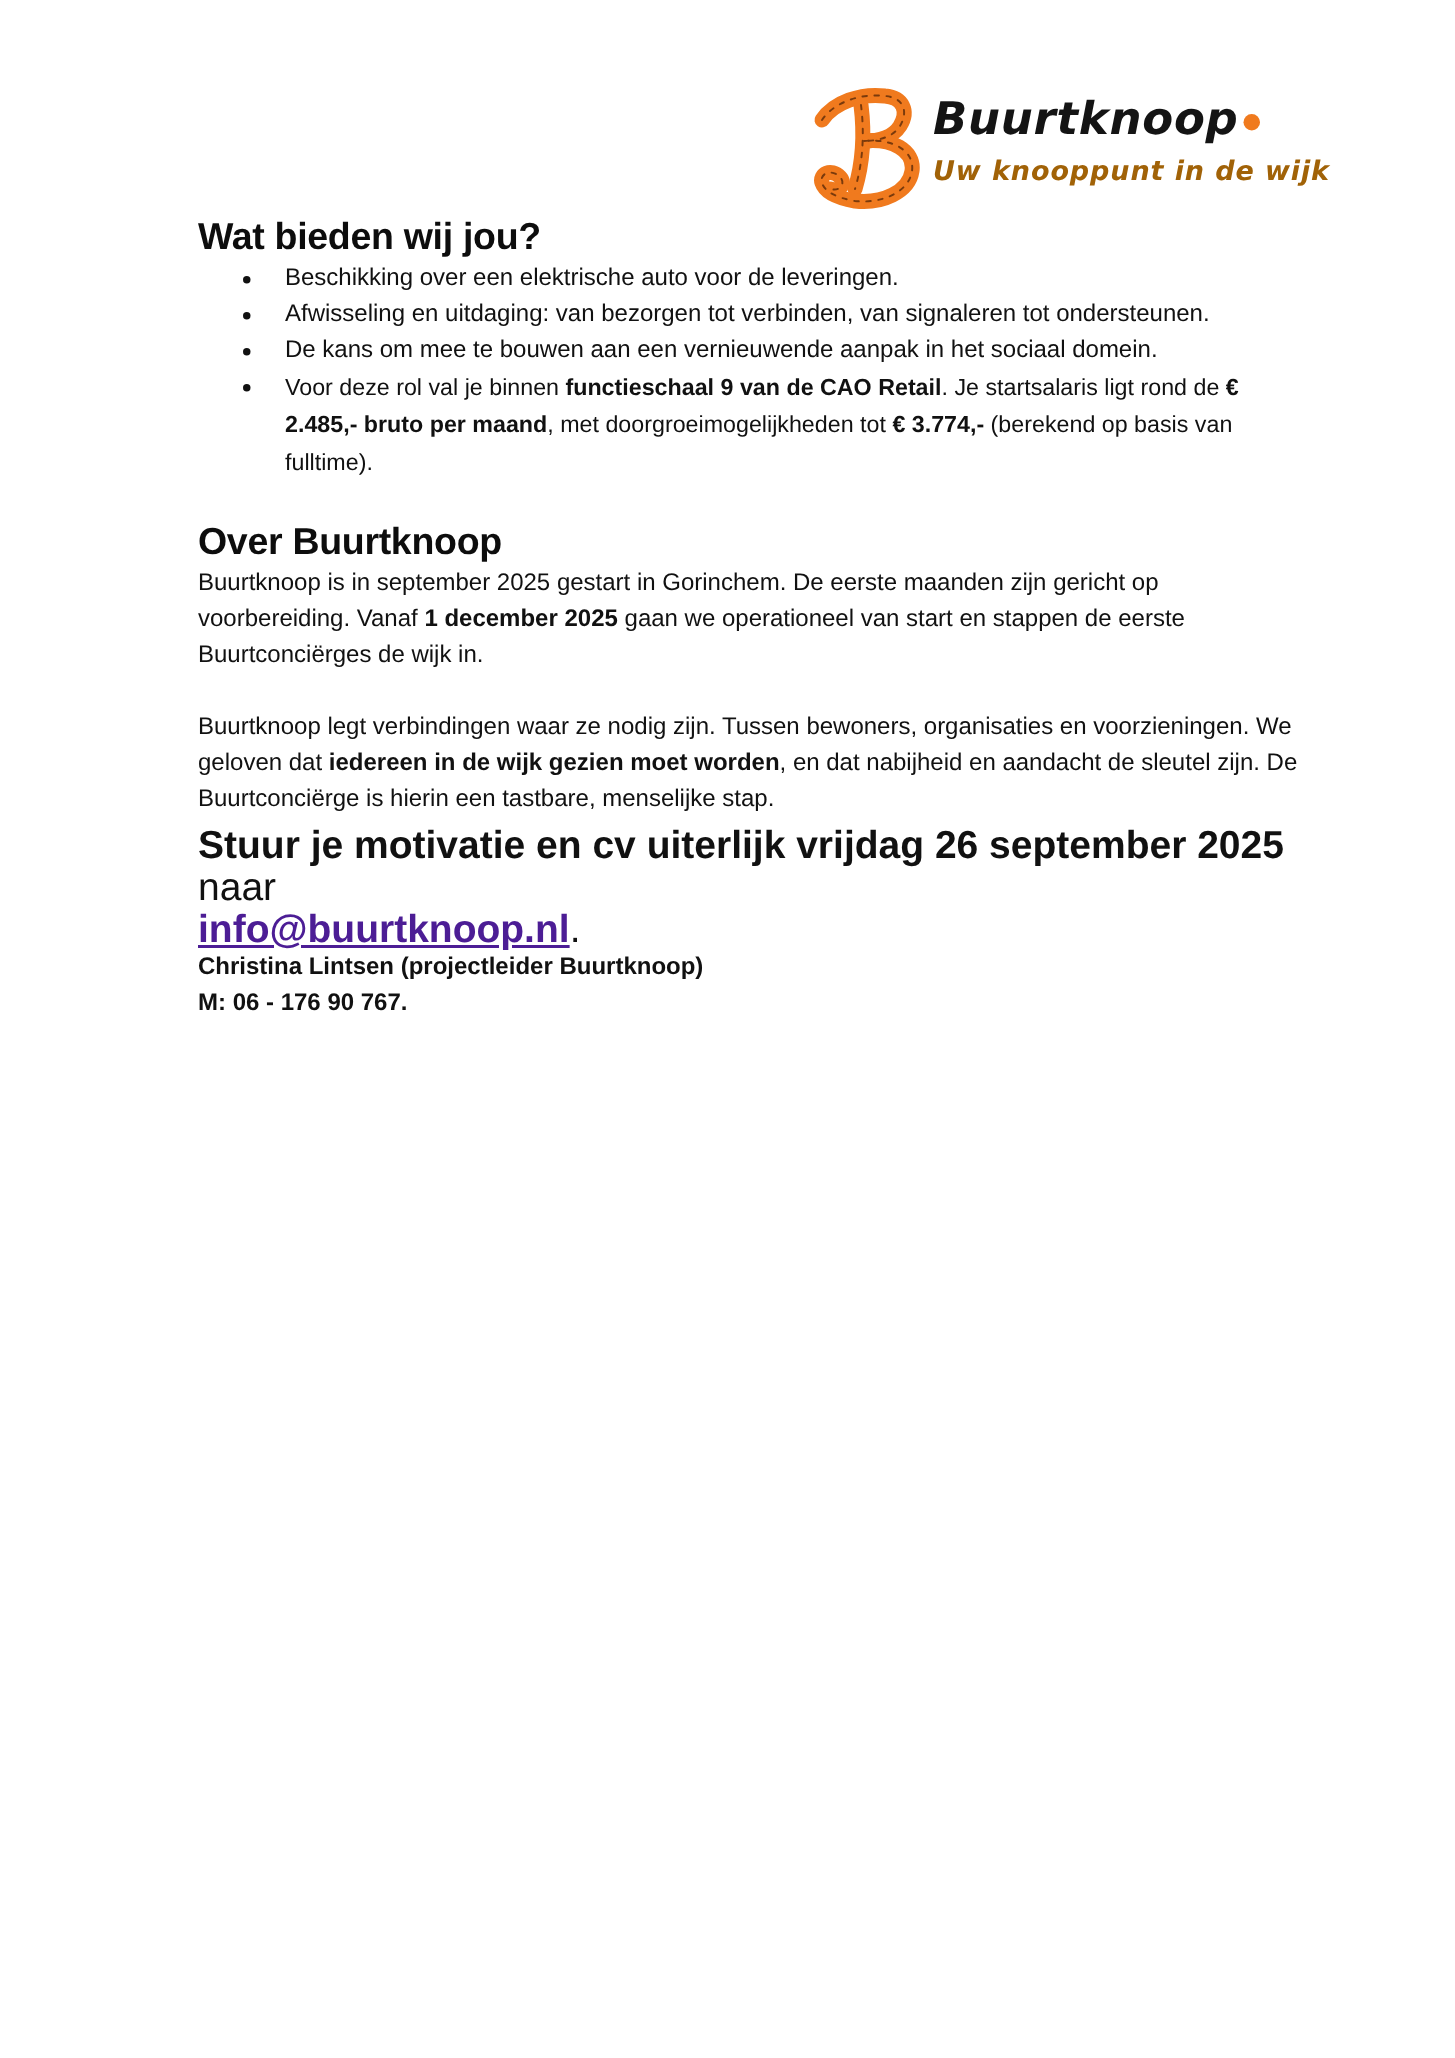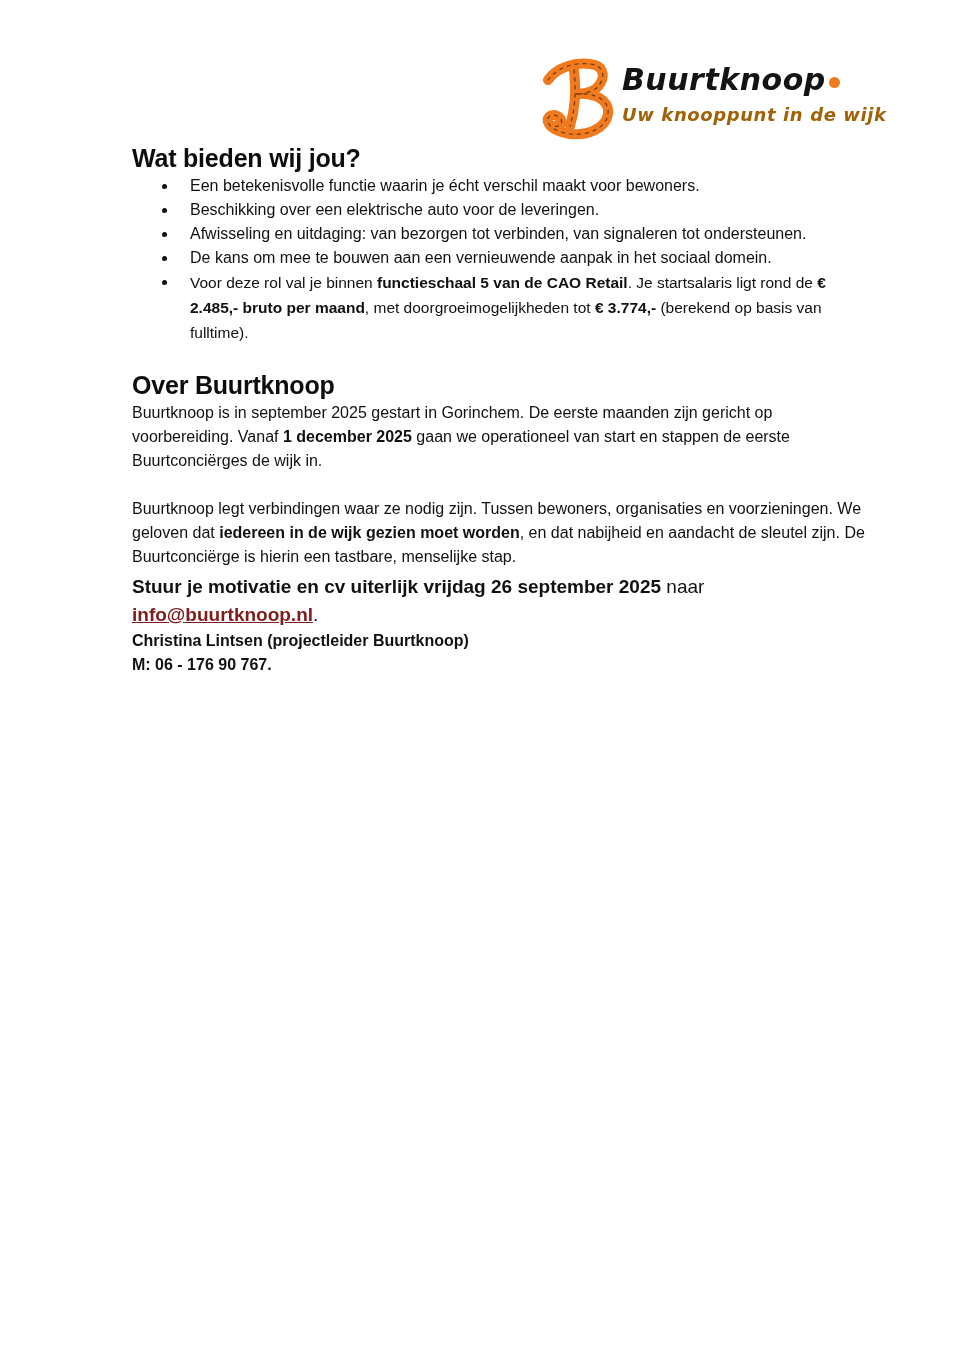--- a/index.html
+++ b/index.html
@@ -121,21 +121,21 @@
       line-height: 25px;
       font-size: 15.5px;
     }
     p {
       margin: 0;
       font-size: 16px;
       line-height: 24px;
     }
     .gap { height: 24px; }
     .cta {
-      font-size: 19px;
+      font-size: 26px;
       line-height: 28px;
       margin-top: 4px;
     }
     .cta b { font-weight: bold; }
     .cta a {
       text-decoration: underline;
       font-weight: bold;
     }
     .contact-intro { margin-top: 24px; }
     b { font-weight: bold; }
@@ -163,33 +163,32 @@
     <div class="logo-name">
       <span>Buurtknoop</span><span class="logo-dot" id="logo-dot" style="background: rgb(240, 122, 30);"></span>
     </div>
     <div class="logo-tagline" id="logo-tagline" style="color: #a16207;">Uw knooppunt in de wijk</div>
   </div>
 
   <div class="content">
 
     <h2 class="h-offer">Wat bieden wij jou?</h2>
     <ul class="benefits" id="benefits-list">
-        <li><span>Een betekenisvolle functie waarin je écht verschil maakt voor bewoners.</span></li>
         <li><span>Beschikking over een elektrische auto voor de leveringen.</span></li>
         <li><span>Afwisseling en uitdaging: van bezorgen tot verbinden, van signaleren tot ondersteunen.</span></li>
         <li><span>De kans om mee te bouwen aan een vernieuwende aanpak in het sociaal domein.</span></li>
-        <li class="salary"><span>Voor deze rol val je binnen </span><b>functieschaal 5 van de CAO Retail</b><span>. Je startsalaris ligt rond de </span><b>€ 2.485,- bruto per maand</b><span>, met doorgroeimogelijkheden tot </span><b>€ 3.774,-</b><span> (berekend op basis van fulltime).</span></li>
+        <li class="salary"><span>Voor deze rol val je binnen </span><b>functieschaal 9 van de CAO Retail</b><span>. Je startsalaris ligt rond de </span><b>€ 2.485,- bruto per maand</b><span>, met doorgroeimogelijkheden tot </span><b>€ 3.774,-</b><span> (berekend op basis van fulltime).</span></li>
       </ul>
 
     <h2 class="h-about">Over Buurtknoop</h2>
     <p id="about-p1"><span>Buurtknoop is in september 2025 gestart in Gorinchem. De eerste maanden zijn gericht op voorbereiding. Vanaf </span><b>1 december 2025</b><span> gaan we operationeel van start en stappen de eerste Buurtconciërges de wijk in.</span></p>
     <div class="gap"></div>
     <p id="about-p2"><span>Buurtknoop legt verbindingen waar ze nodig zijn. Tussen bewoners, organisaties en voorzieningen. We geloven dat </span><b>iedereen in de wijk gezien moet worden</b><span>, en dat nabijheid en aandacht de sleutel zijn. De Buurtconciërge is hierin een tastbare, menselijke stap.</span></p>
 
     <p class="cta">
       <b>Stuur je motivatie en cv uiterlijk vrijdag 26 september 2025</b><span> naar</span><br>
-      <a href="#" id="email-link" style="color: #7f1d1d;">info@buurtknoop.nl</a><span>.</span>
+      <a href="#" id="email-link" style="color: #4c1d95;">info@buurtknoop.nl</a><span>.</span>
     </p>
 
     <p><b>Christina Lintsen (projectleider Buurtknoop)</b></p>
     <p><b>M: 06 - 176 90 767.</b></p>
   </div>
 </div>
 
 </body></html>

